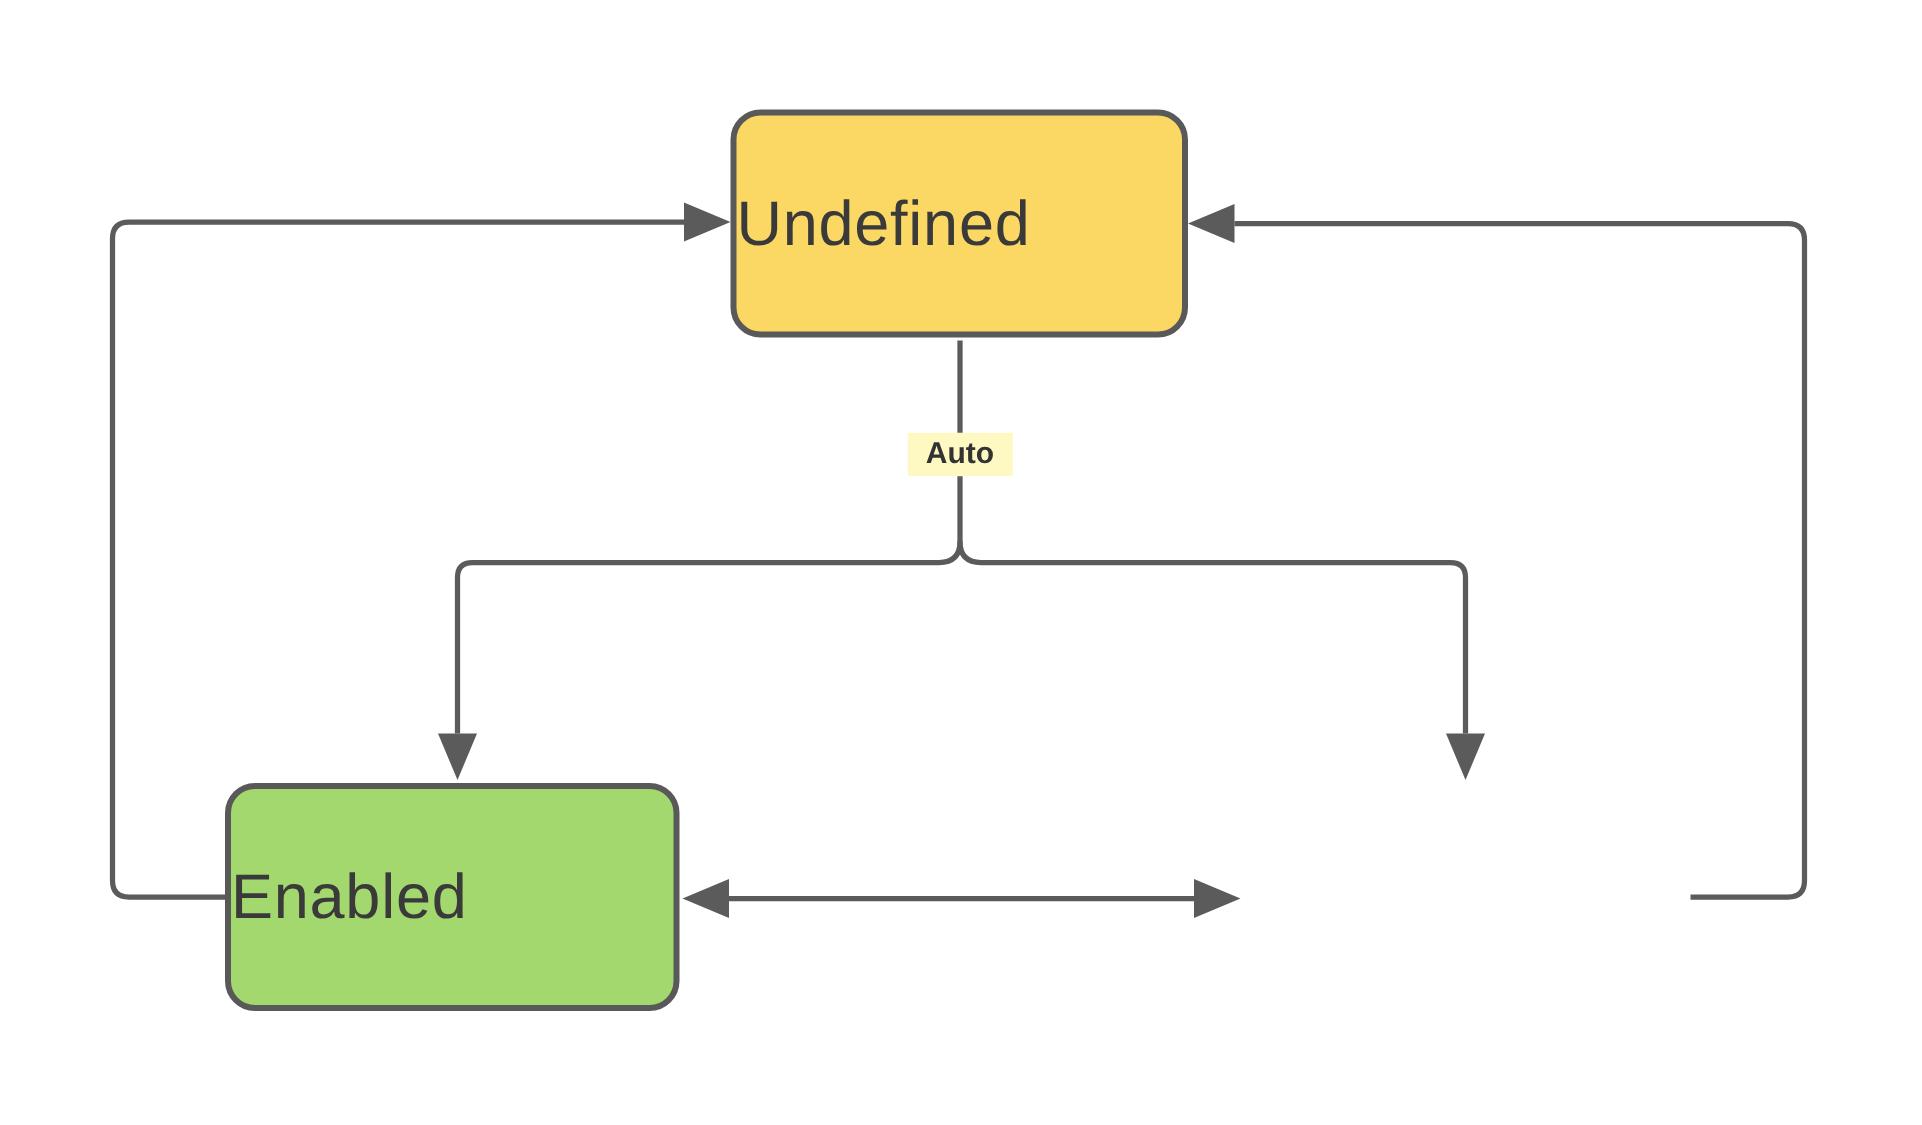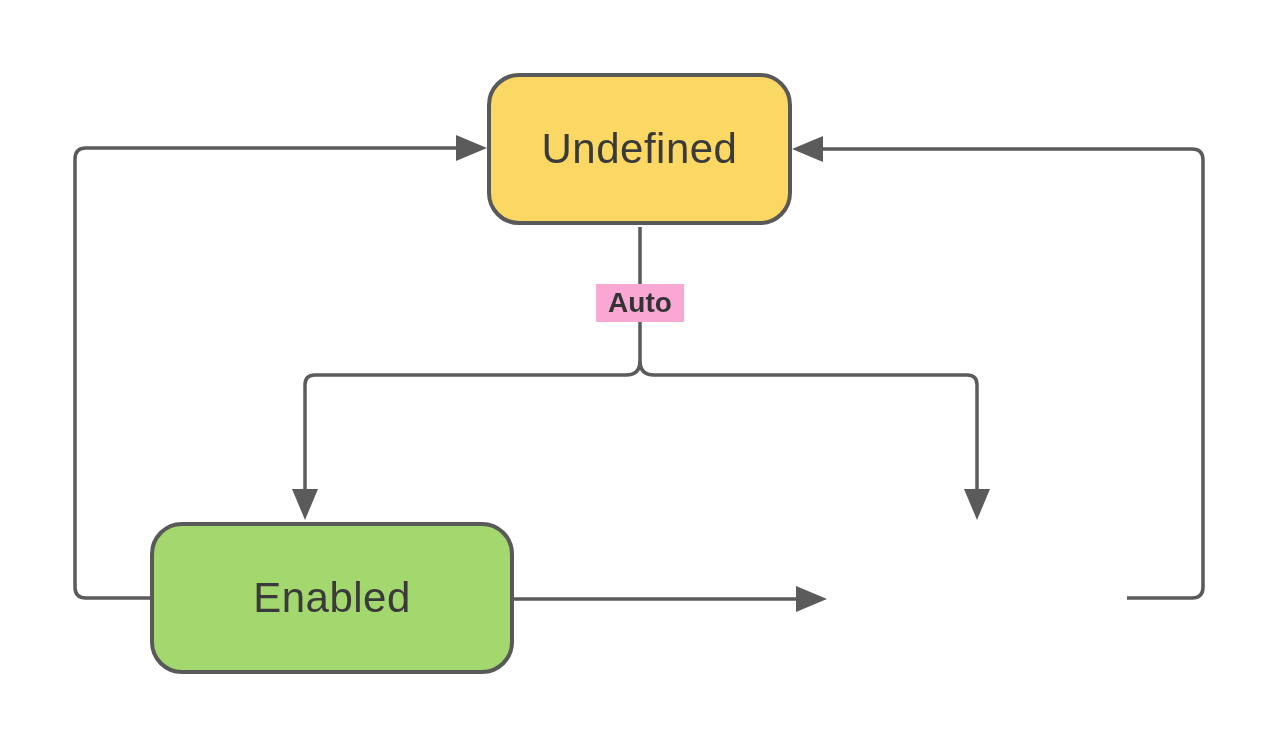--- a/index.html
+++ b/index.html
@@ -29,48 +29,48 @@
     stroke-linejoin: round;
   }
   .connectors polygon {
     fill: var(--line_color, #5b5b5b);
     stroke: none;
   }
   .node {
     position: absolute;
     box-sizing: border-box;
     border: 4px solid var(--node_border_color, #595959);
-    border-radius: 32px;
+    border-radius: 20px;
     display: flex;
     align-items: center;
-    justify-content: center;
+    justify-content: flex-start;
     font-size: 42px;
     color: var(--node_text_color, #3a3a3a);
     letter-spacing: 0.5px;
   }
   .node-undefined {
     left: 487px; top: 73px; width: 305px; height: 152px;
     background: var(--undefined_fill, #fbd863);
   }
   .node-enabled {
-    left: 150px; top: 522px; width: 364px; height: 152px;
+    left: 150px; top: 522px; width: 303px; height: 152px;
     background: var(--enabled_fill, #a3d86f);
   }
   .node-disabled {
     left: 827px; top: 522px; width: 300px; height: 152px;
     background: var(--disabled_fill, #9cd2f0);
   }
   .edge-label {
     position: absolute;
     left: 640px;
     top: 303px;
     transform: translate(-50%, -50%);
-    background: #f9a8d4;
+    background: #fef9c3;
     padding: 3px 12px;
-    font-size: 28px;
+    font-size: 20px;
     font-weight: bold;
     color: var(--edge_label_color, #333333);
     white-space: nowrap;
   }
 </style>
 </head>
 <body>
 
 <div class="canvas">
 

